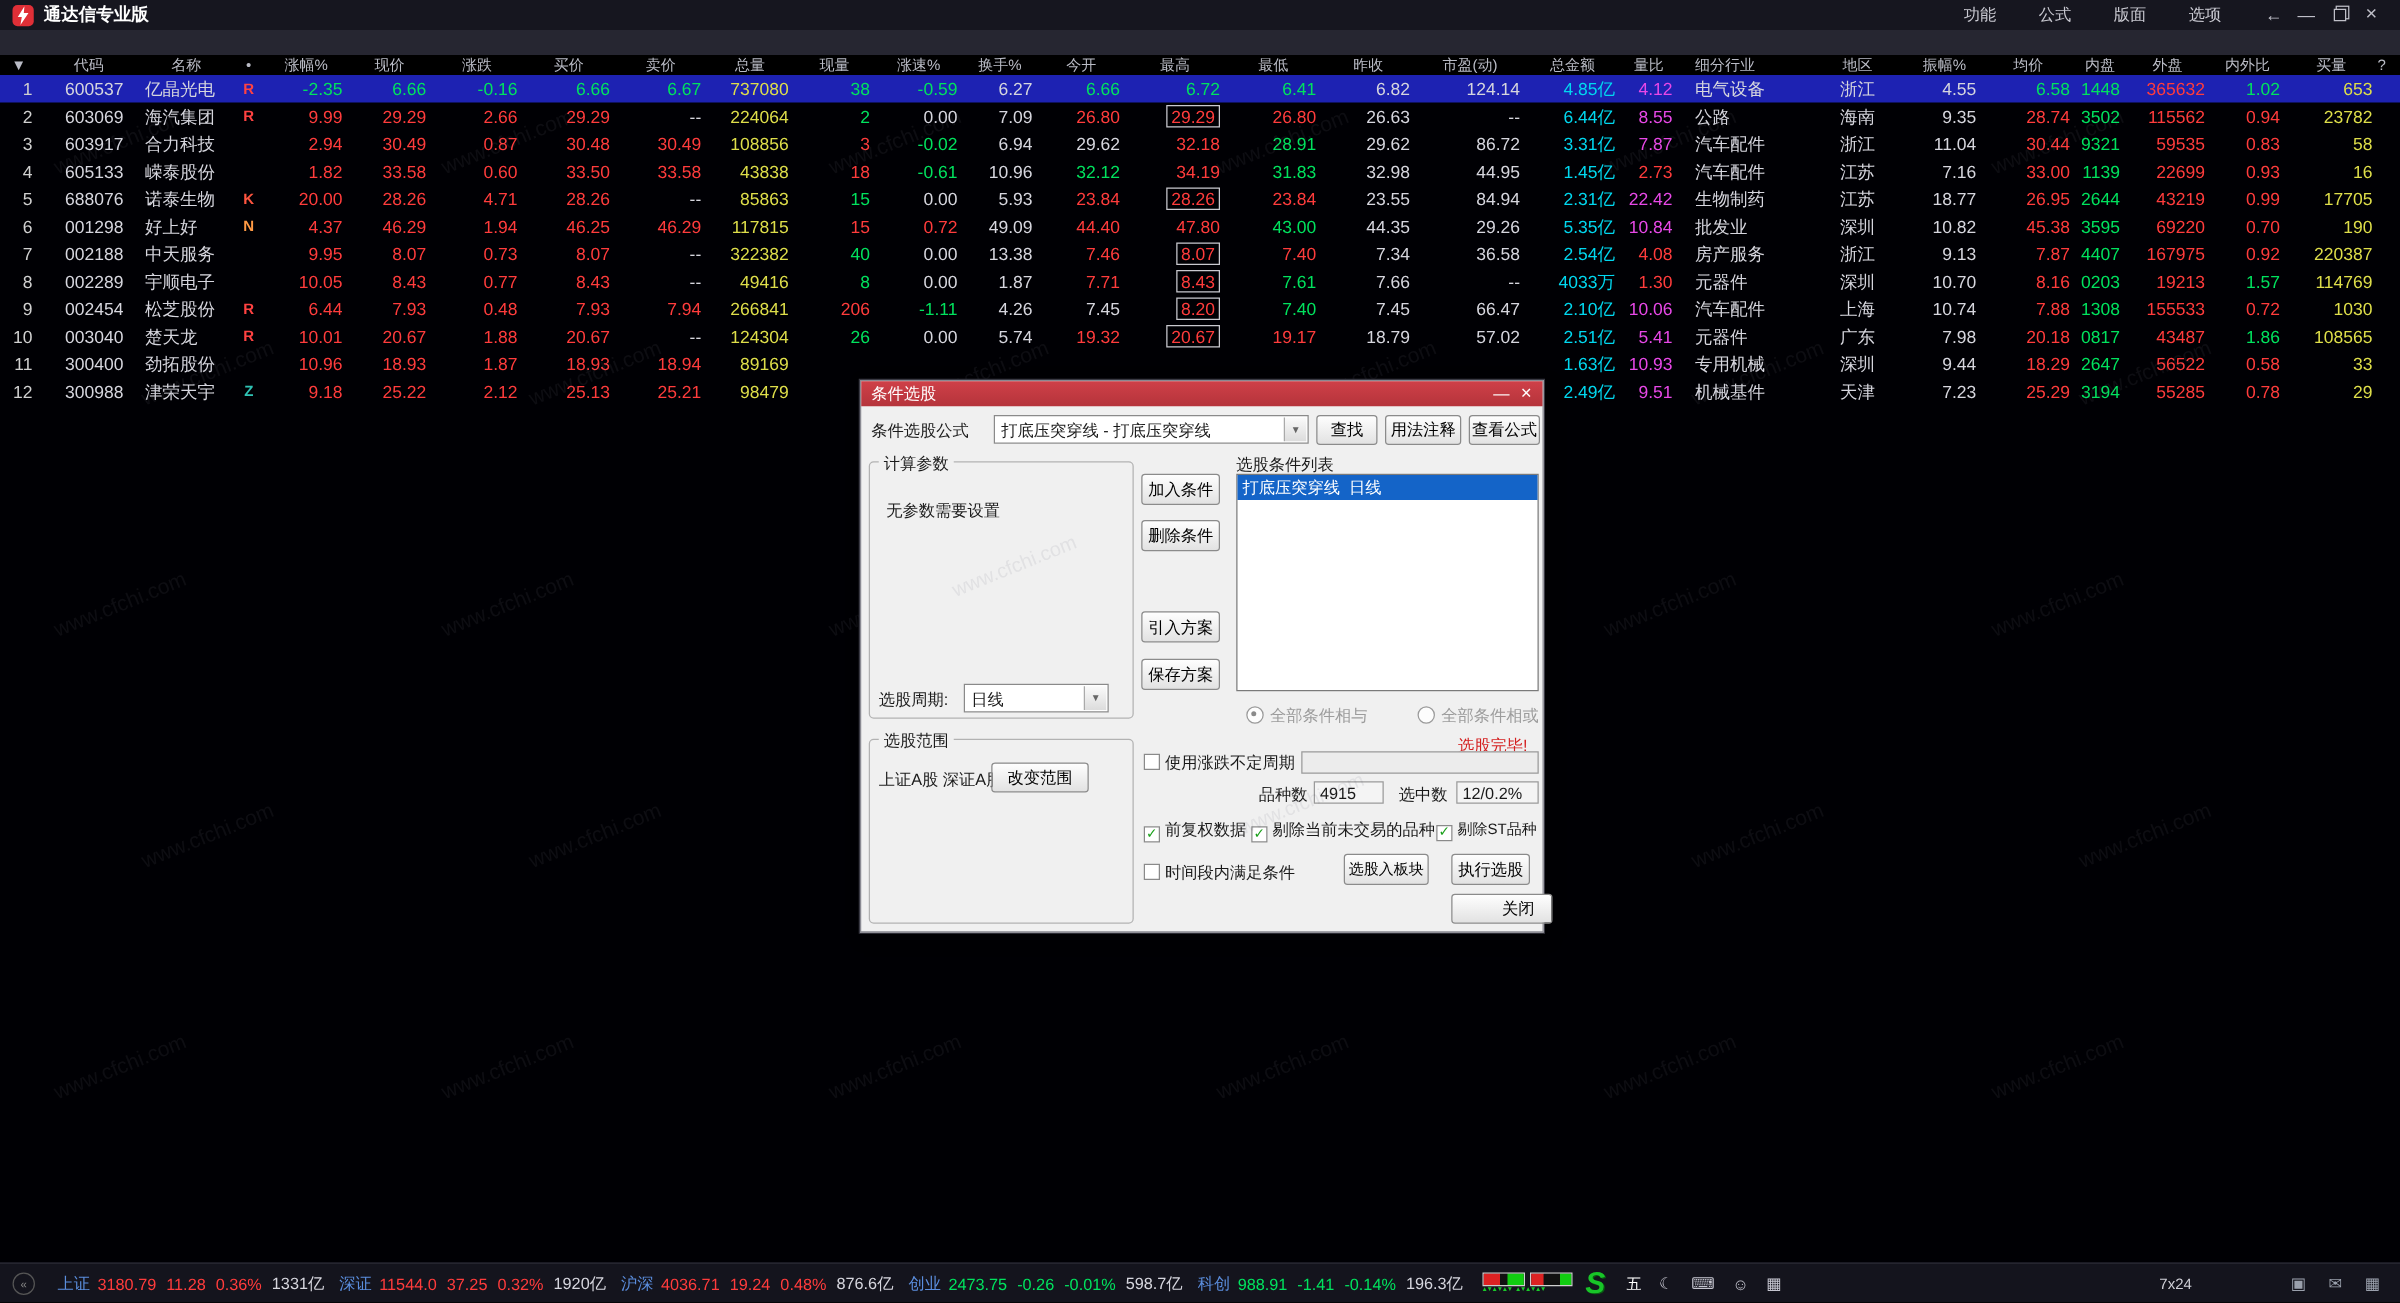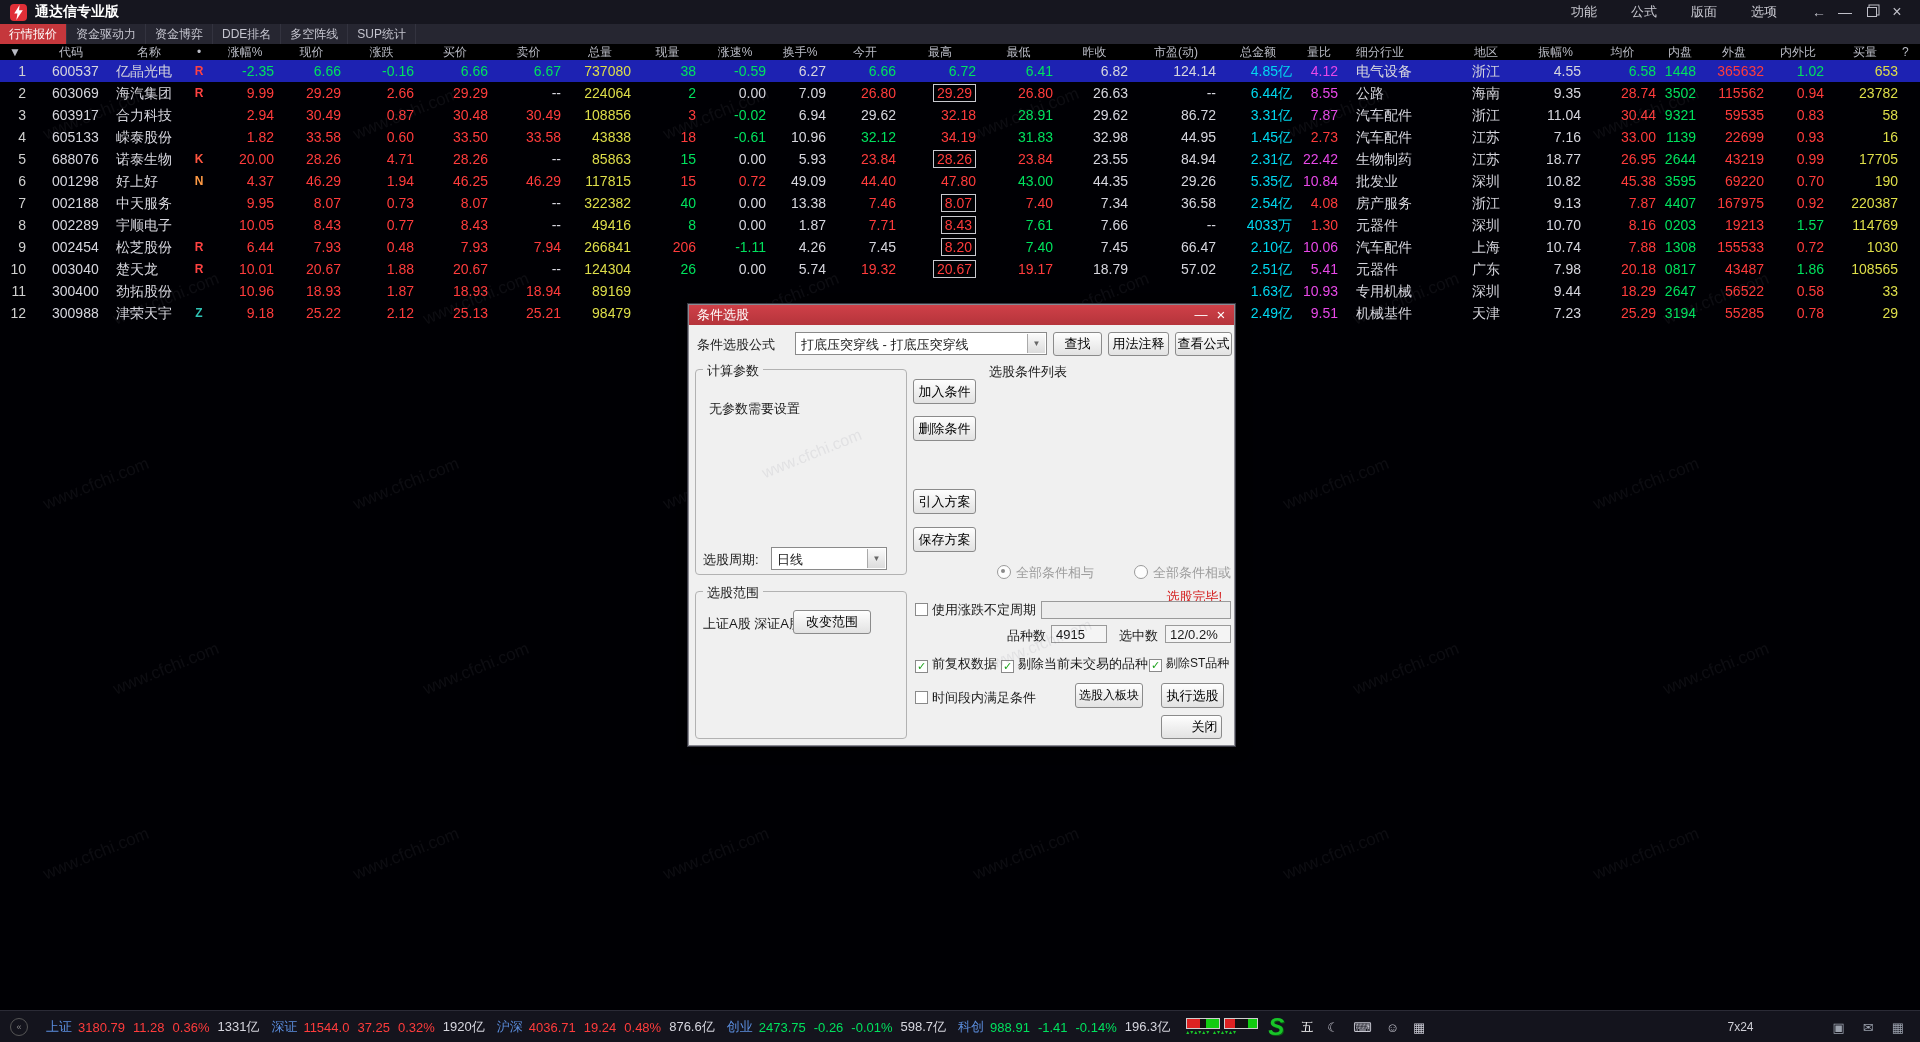--- a/index.html
+++ b/index.html
@@ -122,28 +122,20 @@
       </nav>
     <div id="win-controls">
       <span>←</span>
       <span>—</span>
       <span><i class="restore-glyph"></i></span>
       <span style="font-size:16px;">×</span>
     </div>
   </header>
 
   <div id="toolbar2">
-    <div id="tb-left" style="display:flex;">
-        <span class="tb-item active">行情报价</span>
-        <span class="tb-item">资金驱动力</span>
-        <span class="tb-item">资金博弈</span>
-        <span class="tb-item">DDE排名</span>
-        <span class="tb-item">多空阵线</span>
-        <span class="tb-item">SUP统计</span>
-      </div>
   </div>
 
   <div id="thead">
       <span class="th" style="width: 30px;">▼</span>
       <span class="th" style="width: 82px;">代码</span>
       <span class="th" style="width: 74px;">名称</span>
       <span class="th" style="width: 26px;">•</span>
       <span class="th" style="width: 66px;">涨幅%</span>
       <span class="th" style="width: 67px; text-align: center;">现价</span>
       <span class="th" style="width: 73px;">涨跌</span>
@@ -589,20 +581,23 @@
       <span style="position:absolute;left:5px;top:3px;">日线</span>
       <span class="combo-arrow">▼</span>
     </div>
 
     <div class="btn" style="left:224px;top:74px;width:63px;height:25px;">加入条件</div>
     <div class="btn" style="left:224px;top:111px;width:63px;height:25px;">删除条件</div>
     <div class="btn" style="left:224px;top:184px;width:63px;height:25px;">引入方案</div>
     <div class="btn" style="left:224px;top:222px;width:63px;height:25px;">保存方案</div>
 
     <span class="abs" style="left:300px;top:58px;">选股条件列表</span>
+    <div class="abs lst" style="left:300px;top:74px;width:242px;height:174px;">
+      <div class="lst-item-sel">打底压突穿线  日线</div>
+    </div>
 
     <span class="abs gray" style="left:308px;top:259px;"><i class="radio on"></i><span>全部条件相与</span></span>
     <span class="abs gray" style="left:445px;top:259px;"><i class="radio"></i><span>全部条件相或</span></span>
     <span class="abs red-msg" style="right:12px;top:283px;">选股完毕!</span>
 
     <div class="grp" style="left:6px;top:286px;width:212px;height:148px;"></div>
     <span class="grp-label" style="left:14px;top:279px;">选股范围</span>
     <span class="abs" style="left:14px;top:310px;">上证А股 深证А股</span>
     <div class="btn" style="left:104px;top:305px;width:78px;height:24px;">改变范围</div>
 
@@ -614,21 +609,21 @@
     <span class="abs" style="left:430px;top:322px;">选中数</span>
     <div class="abs" style="left:476px;top:320px;width:66px;height:18px;background:#f4f4f4;border:1px solid #9a9a9a;box-sizing:border-box;padding:1px 0 0 4px;">12/0.2%</div>
 
     <span class="abs" style="left:226px;top:350px;"><i class="cb">✓</i><span>前复权数据</span></span>
     <span class="abs" style="left:312px;top:350px;"><i class="cb">✓</i><span>剔除当前未交易的品种</span></span>
     <span class="abs" style="left:460px;top:350px;font-size:12px;"><i class="cb">✓</i><span>剔除ST品种</span></span>
 
     <span class="abs" style="left:226px;top:384px;"><i class="cb"></i><span>时间段内满足条件</span></span>
     <div class="btn" style="left:386px;top:378px;width:68px;height:25px;font-size:12px;">选股入板块</div>
     <div class="btn" style="left:472px;top:378px;width:63px;height:25px;">执行选股</div>
-    <div class="btn" style="left:472px;top:410px;width:61px;height:24px;padding-left:26px;">关闭</div>
+    <div class="btn" style="left:472px;top:410px;width:81px;height:24px;padding-left:26px;">关闭</div>
 
     <span class="wmd" style="left:70px;top:140px;">www.cfchi.com</span>
     <span class="wmd" style="left:300px;top:330px;">www.cfchi.com</span>
   </div>
 
 
   <div id="statusbar">
     <div class="sb-circle">«</div>
     <div id="sb-indices">
         <span class="sb-name">上证</span>

